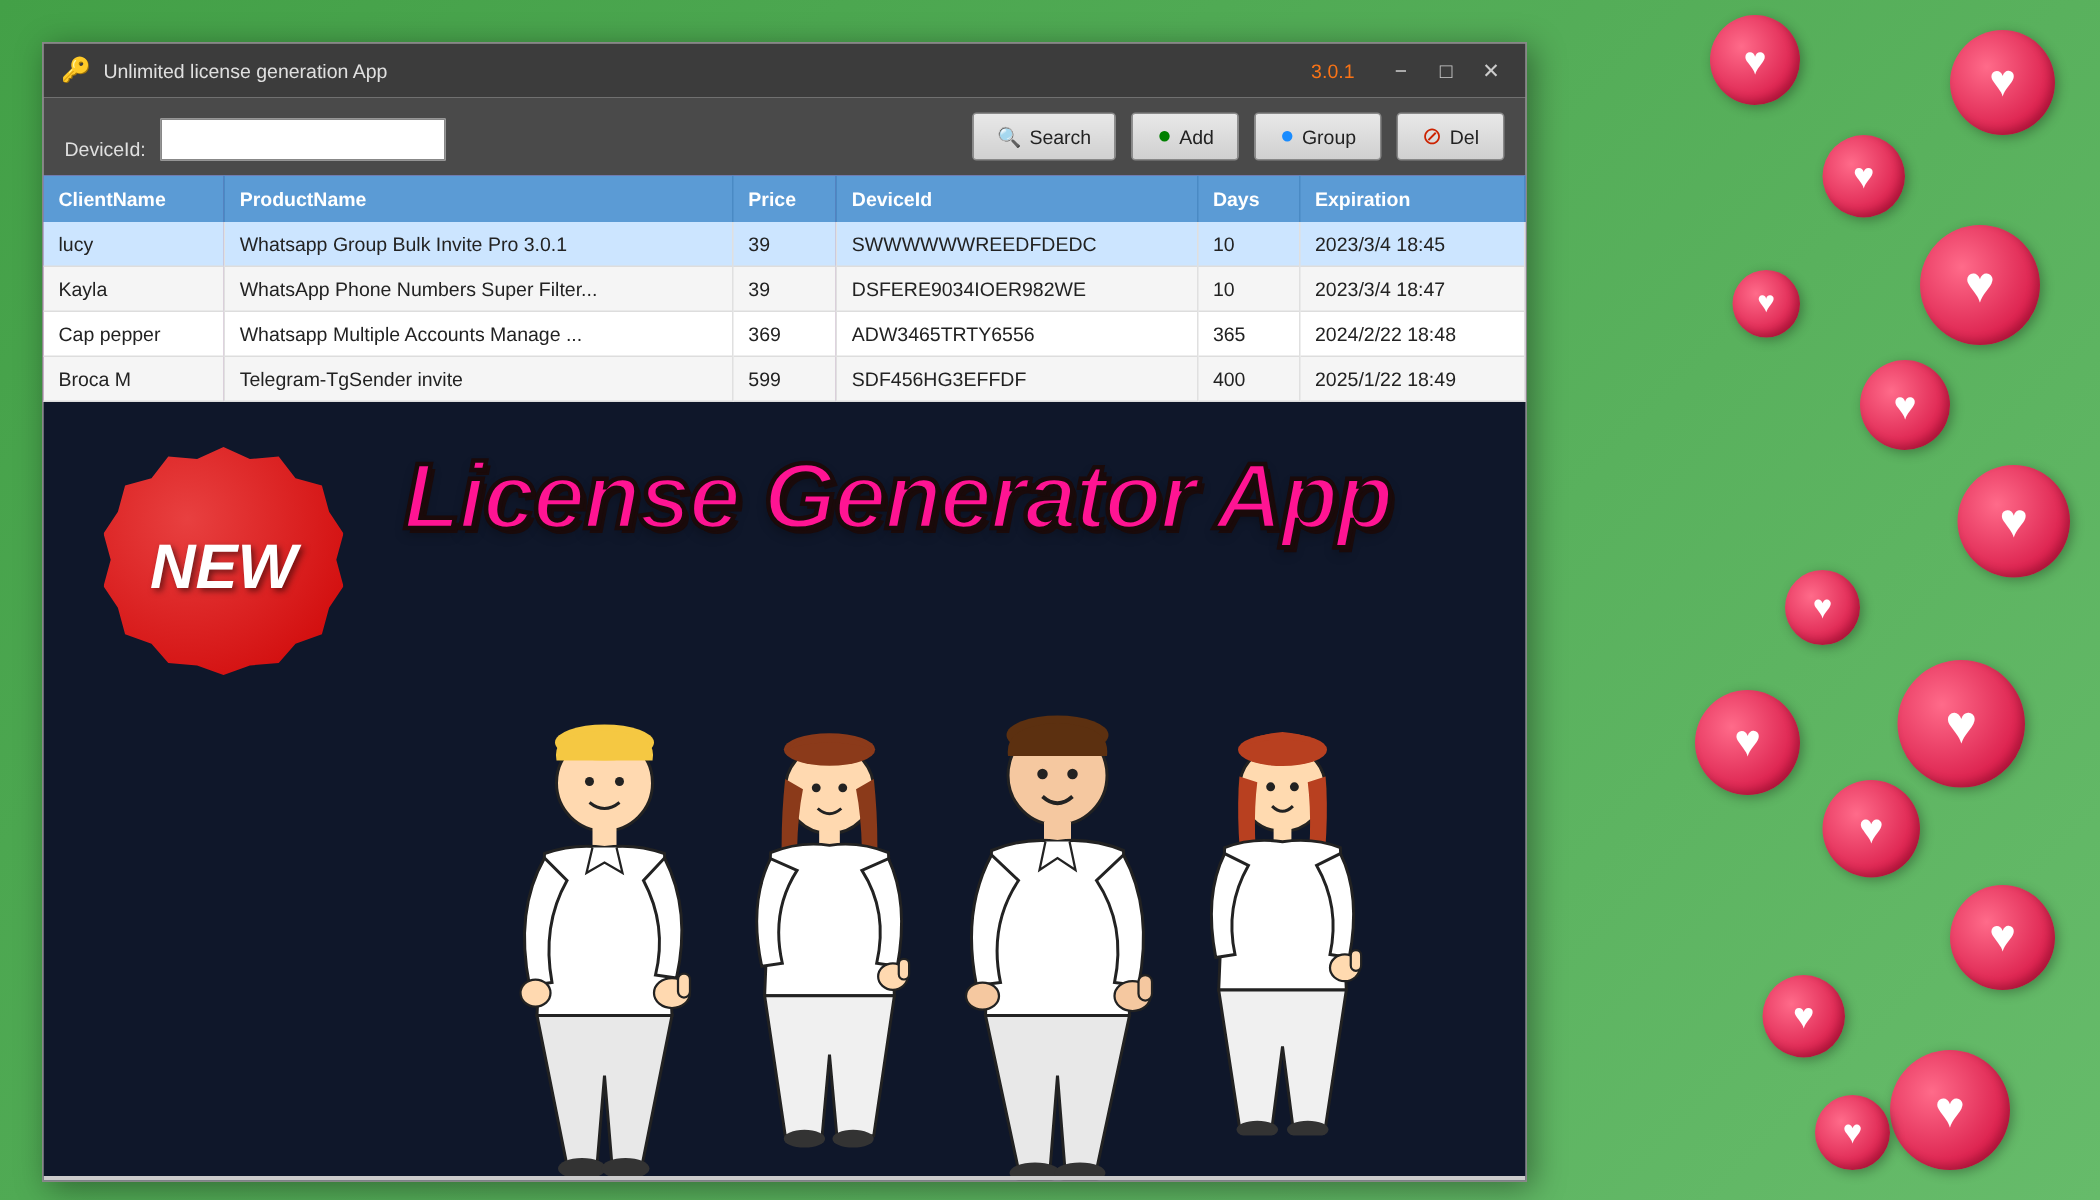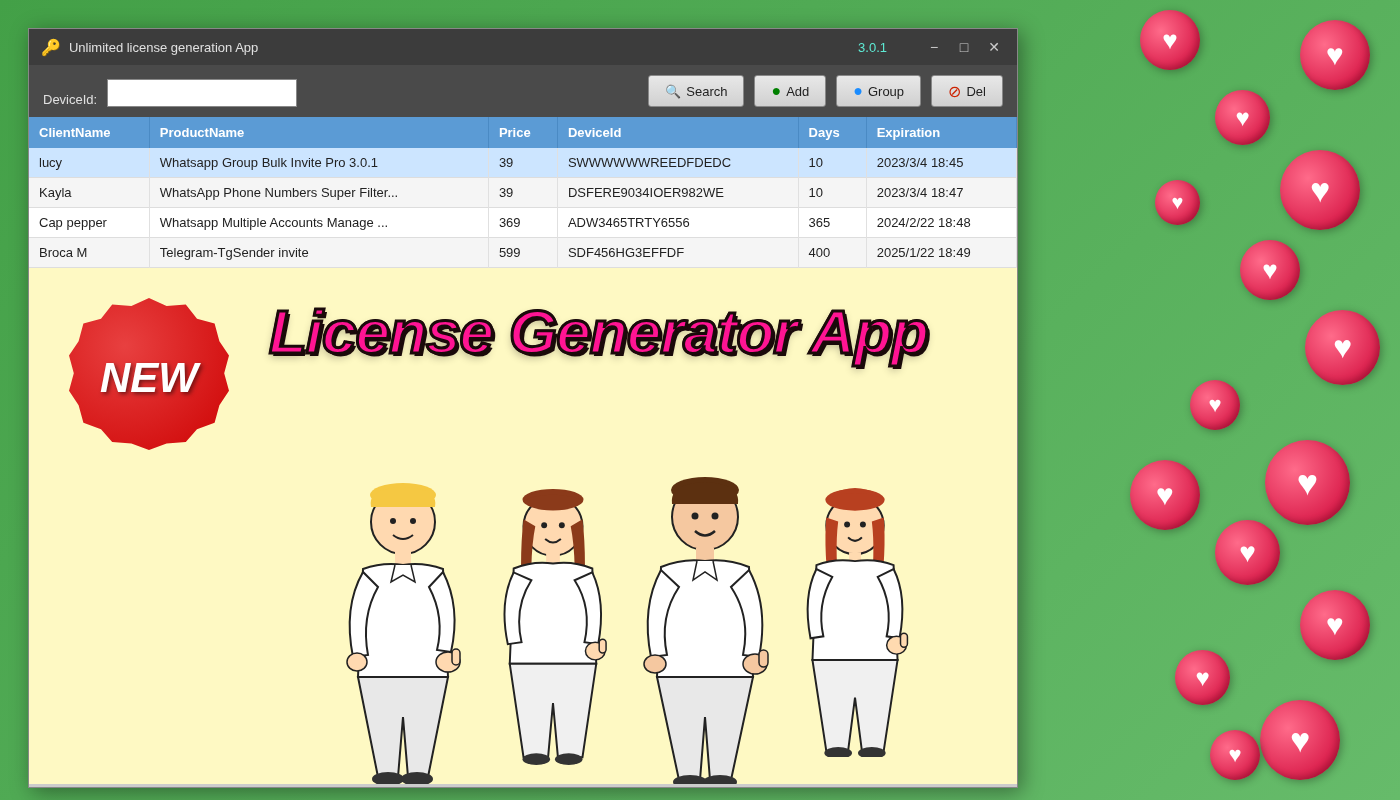--- a/index.html
+++ b/index.html
@@ -78,22 +78,22 @@
     }
 
     .title-bar-text {
       flex: 1;
       font-size: 13px;
       color: #e0e0e0;
     }
 
     .title-bar-version {
       font-size: 13px;
-      color: #5eead4;
-      margin-right: 36px;
+      color: #f97316;
+      margin-right: 20px;
       text-align: center;
     }
 
     .title-bar-controls {
       display: flex;
       gap: 8px;
     }
 
     .title-btn {
       width: 22px;
@@ -210,21 +210,21 @@
 
     tbody td {
       padding: 7px 10px;
       border-right: 1px solid #e0e0e0;
       color: #222;
     }
 
     
     .promo-area {
       flex: 1;
-      background: #fef9c3;
+      background: #0f172a;
       position: relative;
       overflow: hidden;
       display: flex;
       align-items: flex-start;
       justify-content: center;
     }
 
     
     .new-badge {
       position: absolute;

